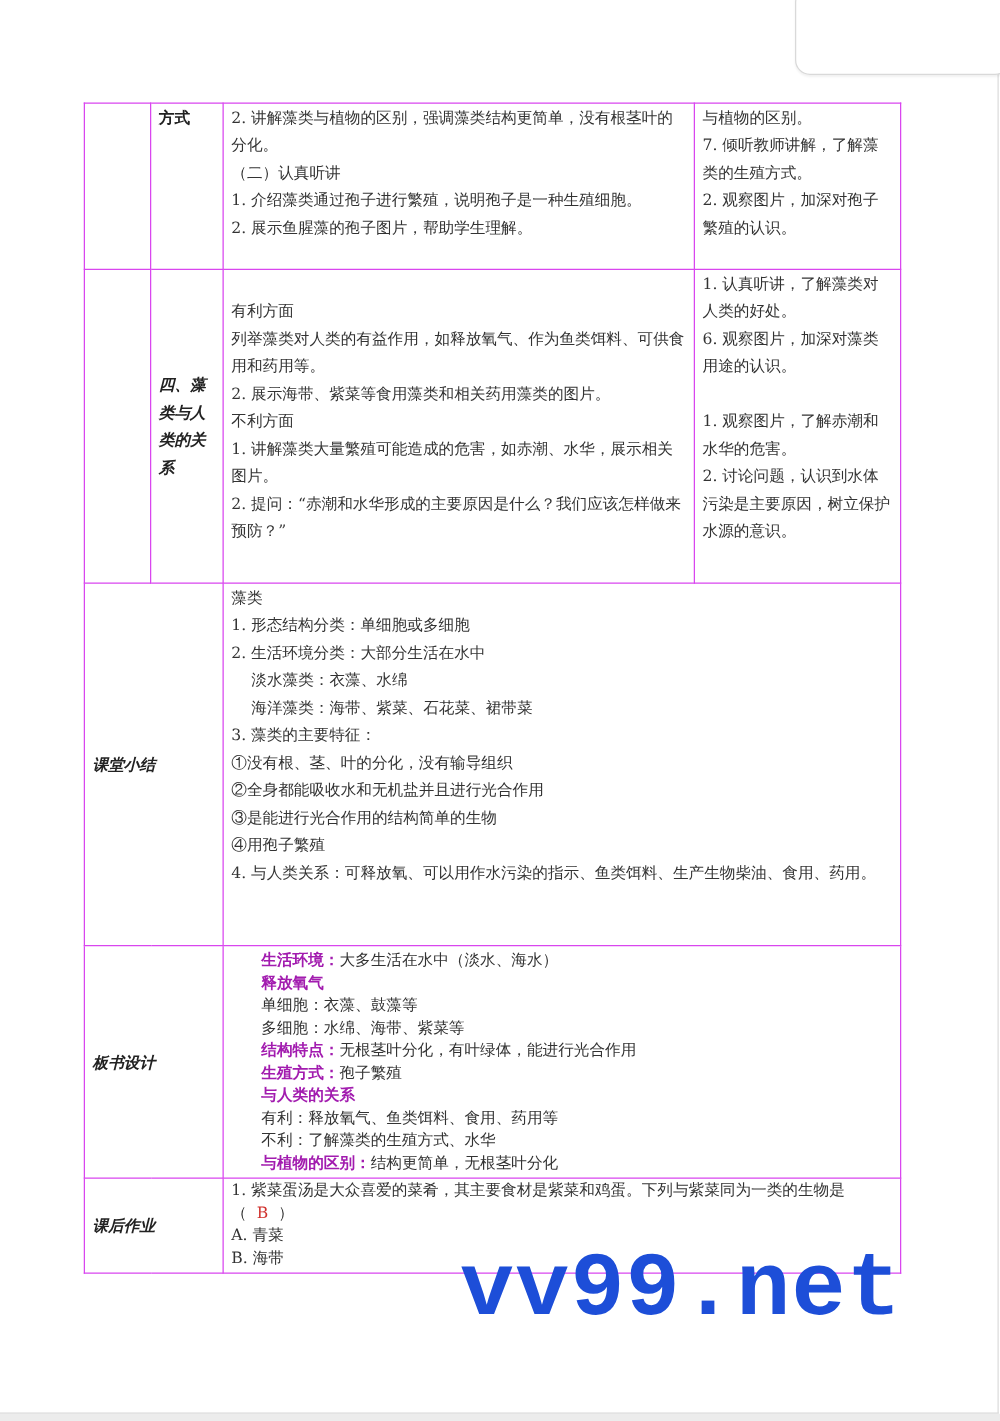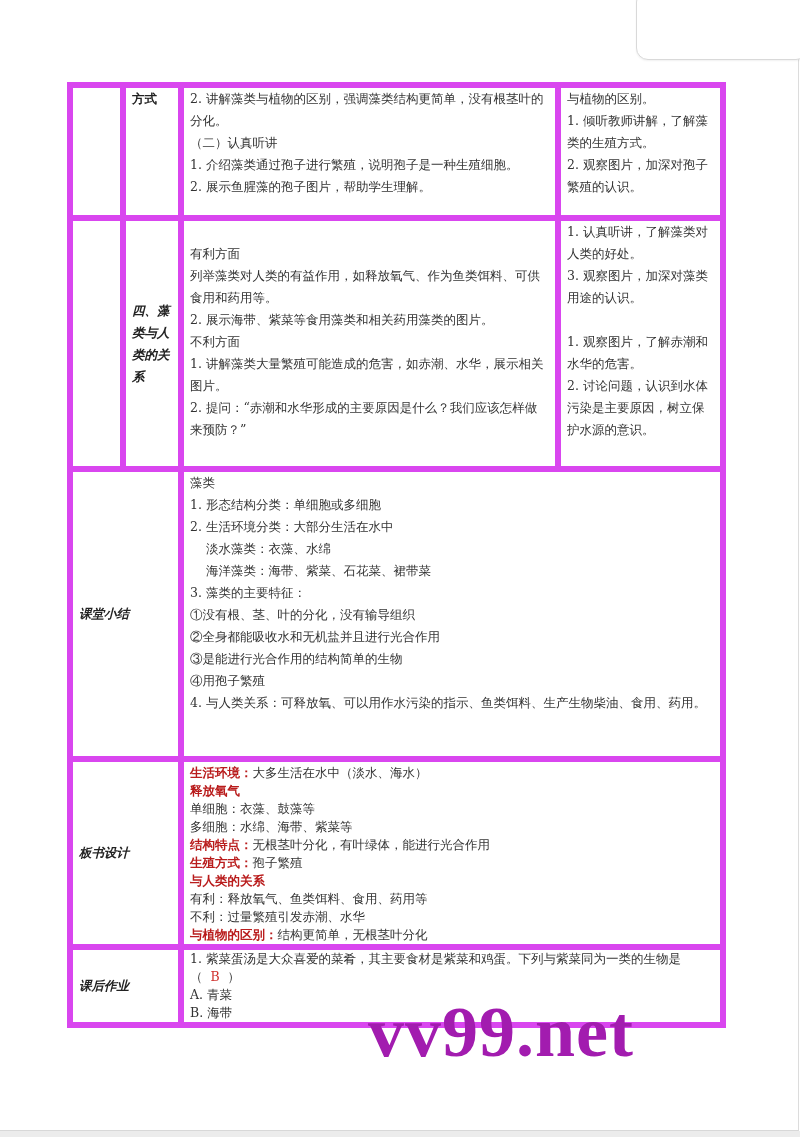--- a/index.html
+++ b/index.html
@@ -22,33 +22,33 @@
     position: absolute; left: 636px; top: -10px; width: 170px; height: 68px;
     border: 1px solid #d9d9d9; border-radius: 12px; background: #fff;
     box-shadow: 0 1px 2px rgba(0,0,0,0.06);
   }
   table.lesson {
     position: absolute; left: 67px; top: 82px; width: 653px;
     border-collapse: collapse; table-layout: fixed;
     font-size: 12.5px; line-height: 22px;
   }
   table.lesson td {
-    border: 6px solid #d946ef; vertical-align: top; padding: 0 6px;
+    border: 1px solid #d946ef; vertical-align: top; padding: 0 6px;
   }
   .label-bold { font-family: "DejaVu Sans", "Liberation Sans", sans-serif; font-weight: bold; color: #222; font-size: 12.5px; }
   .mid { vertical-align: middle !important; font-style: italic; }
   .line { display: block; white-space: pre-wrap; }
   .indent { padding-left: 16px; }
   .bs { line-height: 18px; }
-  .bs .k { font-family: "DejaVu Sans", "Liberation Sans", sans-serif; font-weight: bold; color: #b91c1c; }
+  .bs .k { font-family: "DejaVu Sans", "Liberation Sans", sans-serif; font-weight: bold; color: #a21caf; margin-left: 24px; }
   .red { color: #d0312d; }
   .watermark {
     position: absolute; left: 368px; top: 992px;
-    font-family: Liberation Serif, serif; font-weight: bold;
-    font-size: 72px; color: #a21caf; letter-spacing: 1px; line-height: 80px;
+    font-family: Liberation Mono, monospace; font-weight: bold;
+    font-size: 72px; color: #1d4ed8; letter-spacing: 1px; line-height: 80px;
     pointer-events: none;
   }
 </style>
 </head>
 <body>
 
 <div class="page"></div>
 <div class="bottom-strip"></div>
 <div class="corner-panel"></div>
 
@@ -67,41 +67,41 @@
       <span class="line">方式</span>
     </td>
     <td>
       <span class="line">2. 讲解藻类与植物的区别，强调藻类结构更简单，没有根茎叶的分化。</span>
       <span class="line">（二）认真听讲</span>
       <span class="line">1. 介绍藻类通过孢子进行繁殖，说明孢子是一种生殖细胞。</span>
       <span class="line">2. 展示鱼腥藻的孢子图片，帮助学生理解。</span>
     </td>
     <td>
       <span class="line">与植物的区别。</span>
-      <span class="line">1. 倾听教师讲解，了解藻类的生殖方式。</span>
+      <span class="line">7. 倾听教师讲解，了解藻类的生殖方式。</span>
       <span class="line">2. 观察图片，加深对孢子繁殖的认识。</span>
     </td>
   </tr>
 
   <tr style="height:251px">
     <td></td>
     <td class="label-bold mid">
       <span>四、藻类与人类的关系</span>
     </td>
     <td style="padding-top:22px">
       <span class="line">有利方面</span>
       <span class="line">列举藻类对人类的有益作用，如释放氧气、作为鱼类饵料、可供食用和药用等。</span>
       <span class="line">2. 展示海带、紫菜等食用藻类和相关药用藻类的图片。</span>
       <span class="line">不利方面</span>
       <span class="line">1. 讲解藻类大量繁殖可能造成的危害，如赤潮、水华，展示相关图片。</span>
       <span class="line">2. 提问：“赤潮和水华形成的主要原因是什么？我们应该怎样做来预防？”</span>
     </td>
     <td>
       <span class="line">1. 认真听讲，了解藻类对人类的好处。</span>
-      <span class="line">3. 观察图片，加深对藻类用途的认识。</span>
+      <span class="line">6. 观察图片，加深对藻类用途的认识。</span>
       <span class="line" style="height:22px"></span>
       <span class="line">1. 观察图片，了解赤潮和水华的危害。</span>
       <span class="line">2. 讨论问题，认识到水体污染是主要原因，树立保护水源的意识。</span>
     </td>
   </tr>
 
   <tr style="height:290px">
     <td colspan="2" class="label-bold mid">
       <span>课堂小结</span>
     </td>
@@ -126,21 +126,21 @@
     </td>
     <td colspan="2" class="bs" style="padding-top:2px">
       <span class="line"><span class="k">生活环境：</span><span>大多生活在水中（淡水、海水）</span></span>
       <span class="line"><span class="k">释放氧气</span><span></span></span>
       <span class="line"><span class="k"></span><span>单细胞：衣藻、鼓藻等</span></span>
       <span class="line"><span class="k"></span><span>多细胞：水绵、海带、紫菜等</span></span>
       <span class="line"><span class="k">结构特点：</span><span>无根茎叶分化，有叶绿体，能进行光合作用</span></span>
       <span class="line"><span class="k">生殖方式：</span><span>孢子繁殖</span></span>
       <span class="line"><span class="k">与人类的关系</span><span></span></span>
       <span class="line"><span class="k"></span><span>有利：释放氧气、鱼类饵料、食用、药用等</span></span>
-      <span class="line"><span class="k"></span><span>不利：过量繁殖引发赤潮、水华</span></span>
+      <span class="line"><span class="k"></span><span>不利：了解藻类的生殖方式、水华</span></span>
       <span class="line"><span class="k">与植物的区别：</span><span>结构更简单，无根茎叶分化</span></span>
     </td>
   </tr>
 
   <tr style="height:76px">
     <td colspan="2" class="label-bold mid" style="text-align:left">
       <span>课后作业</span>
     </td>
     <td colspan="2" class="bs">
       <span class="line"><span>1. 紫菜蛋汤是大众喜爱的菜肴，其主要食材是紫菜和鸡蛋。下列与紫菜同为一类的生物是（</span>&nbsp;&nbsp;<span class="red">B</span>&nbsp;&nbsp;<span>）</span></span>

